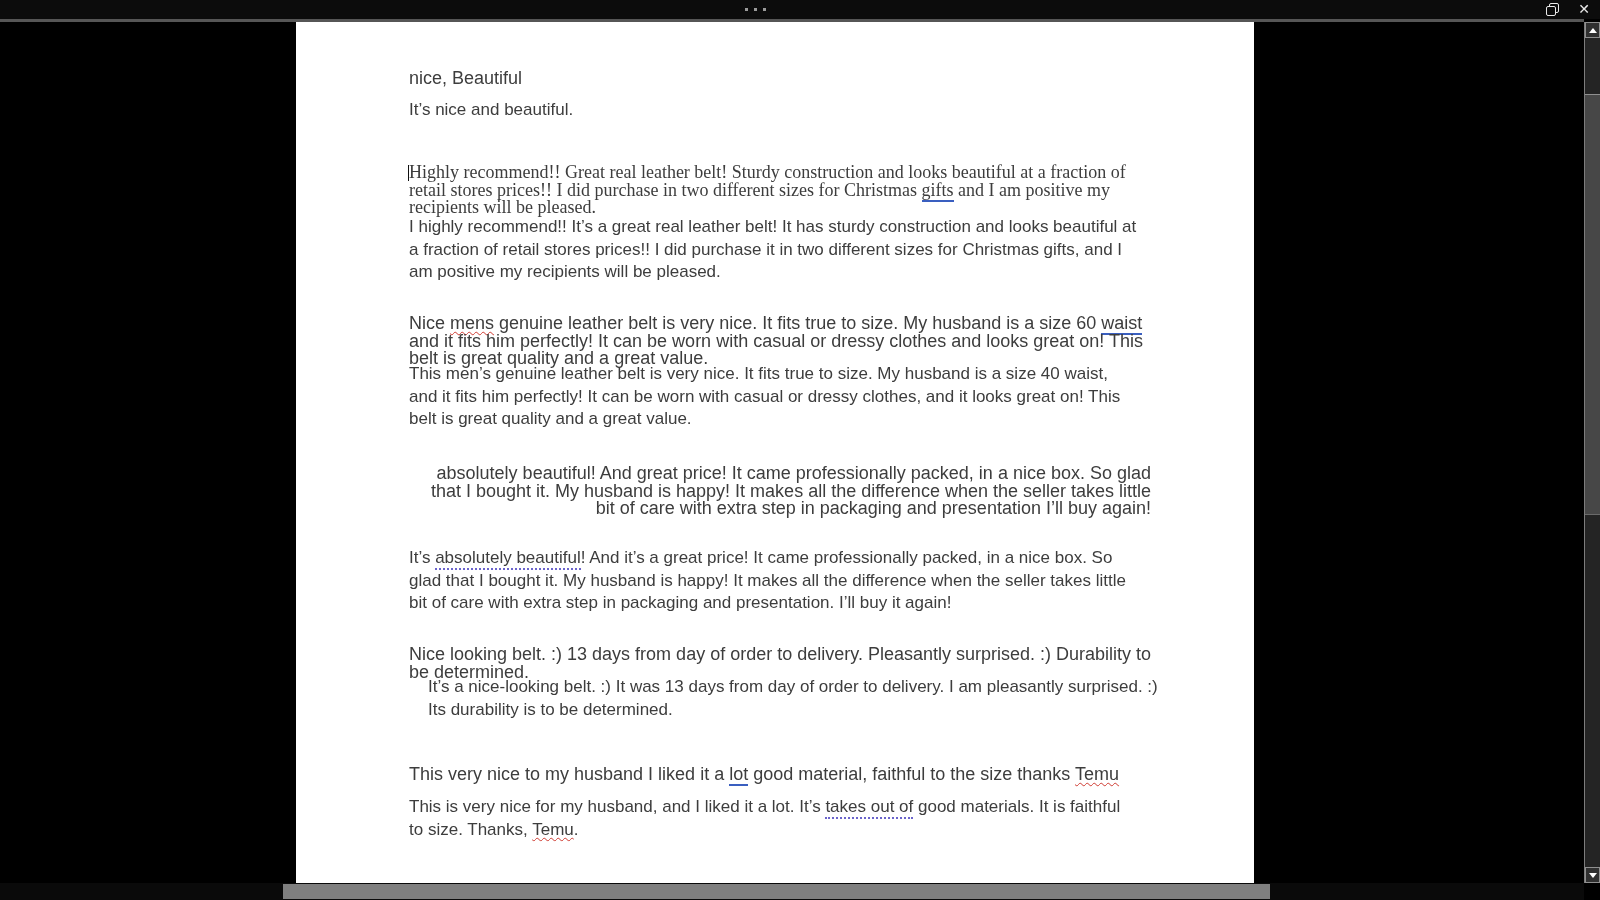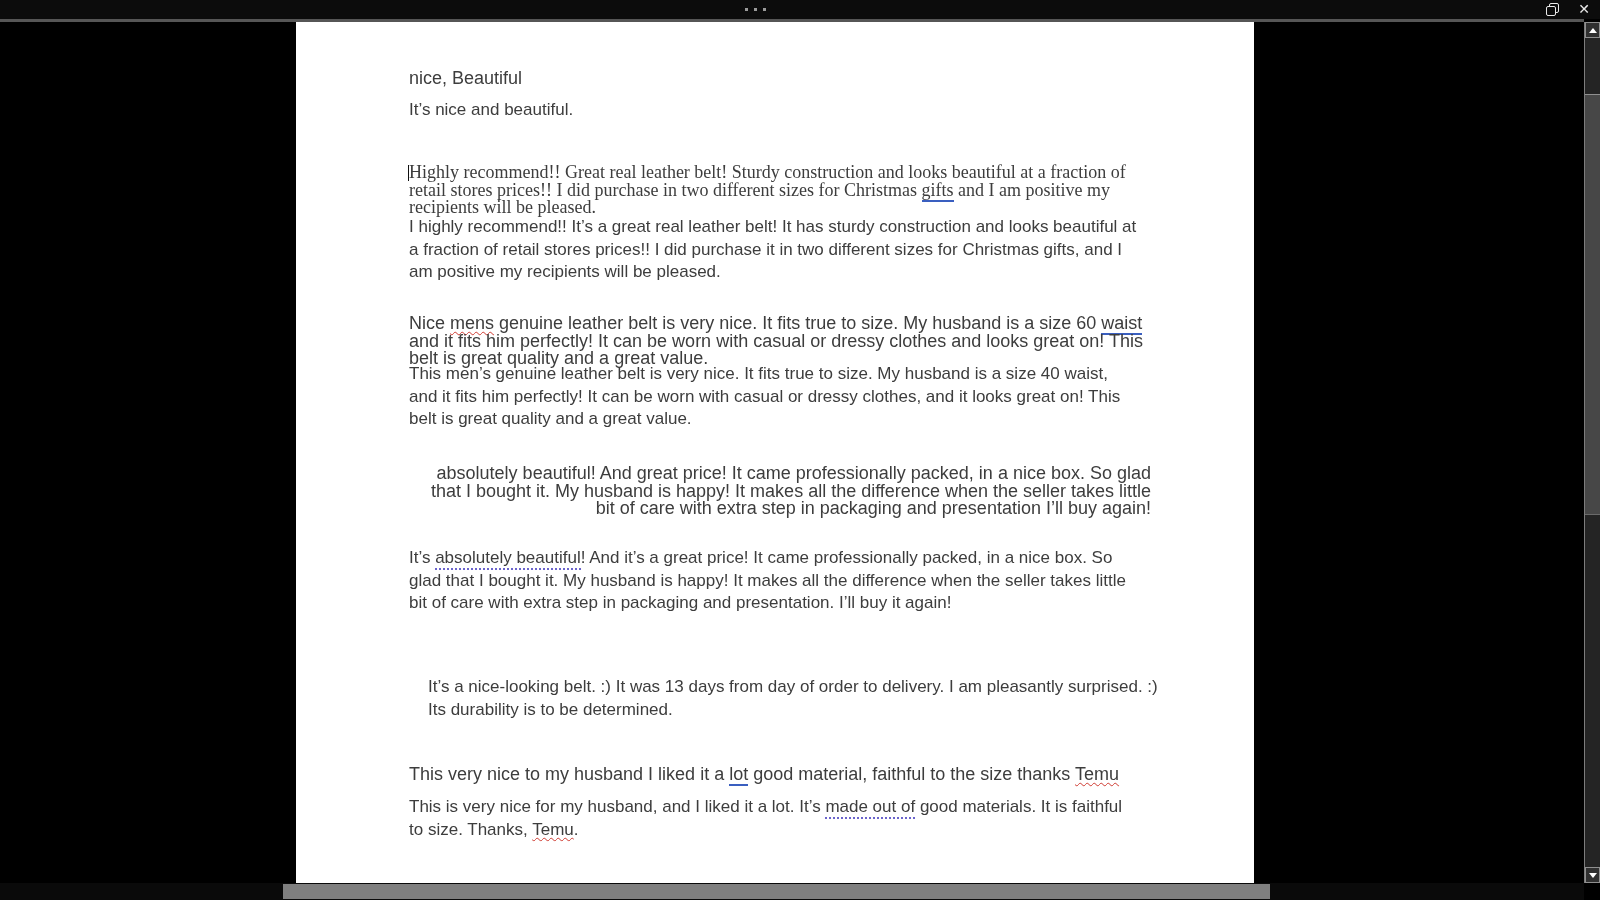--- a/index.html
+++ b/index.html
@@ -79,24 +79,25 @@
   <span class="caret"></span>
   <p class="block small p2s"><span>Highly recommend!! Great real leather belt! Sturdy construction and looks beautiful at a fraction of retail stores prices!! I did purchase in two different sizes for Christmas </span><span class="u-grammar">gifts</span><span> and I am positive my recipients will be pleased.</span></p>
   <p class="block large p2l"><span>I highly recommend!! It’s a great real leather belt! It has sturdy construction and looks beautiful at a fraction of retail stores prices!! I did purchase it in two different sizes for Christmas gifts, and I am positive my recipients will be pleased.</span></p>
 
   <p class="block small p3s"><span>Nice </span><span class="u-spell">mens</span><span> genuine leather belt is very nice. It fits true to size. My husband is a size 60 </span><span class="u-grammar">waist</span><span> and it fits him perfectly! It can be worn with casual or dressy clothes and looks great on! This belt is great quality and a great value.</span></p>
   <p class="block large p3l"><span>This men’s genuine leather belt is very nice. It fits true to size. My husband is a size 40 waist, and it fits him perfectly! It can be worn with casual or dressy clothes, and it looks great on! This belt is great quality and a great value.</span></p>
 
   <p class="block small p4s"><span>absolutely beautiful! And great price! It came professionally packed, in a nice box. So glad that I bought it. My husband is happy! It makes all the difference when the seller takes little bit of care with extra step in packaging and presentation I’ll buy again!</span></p>
   <p class="block large p4l"><span>It’s </span><span class="u-rewrite">absolutely beautiful</span><span>! And it’s a great price! It came professionally packed, in a nice box. So glad that I bought it. My husband is happy! It makes all the difference when the seller takes little bit of care with extra step in packaging and presentation. I’ll buy it again!</span></p>
 
+  <p class="block small p5s"><span>Nice looking belt. :) 13 days from day of order to delivery. Pleasantly surprised. :) Durability to be determined.</span></p>
   <p class="block large p5l"><span>It’s a nice-looking belt. :) It was 13 days from day of order to delivery. I am pleasantly surprised. :) Its durability is to be determined.</span></p>
 
   <p class="block small p6s"><span>This very nice to my husband I liked it a </span><span class="u-grammar">lot</span><span> good material, faithful to the size thanks </span><span class="u-spell">Temu</span></p>
-  <p class="block large p6l"><span>This is very nice for my husband, and I liked it a lot. It’s </span><span class="u-rewrite">made out of</span><span> good materials. It is faithful to size. Thanks, </span><span class="u-spell">Temu</span><span>.</span></p>
+  <p class="block large p6l"><span>This is very nice for my husband, and I liked it a lot. It’s </span><span class="u-rewrite">takes out of</span><span> good materials. It is faithful to size. Thanks, </span><span class="u-spell">Temu</span><span>.</span></p>
 
 </div>
 
 <div class="vscroll">
   <div class="varrow up">
     <span class="tri-up"></span>
   </div>
   <div class="vthumb"></div>
   <div class="varrow down">
     <span class="tri-down"></span>

